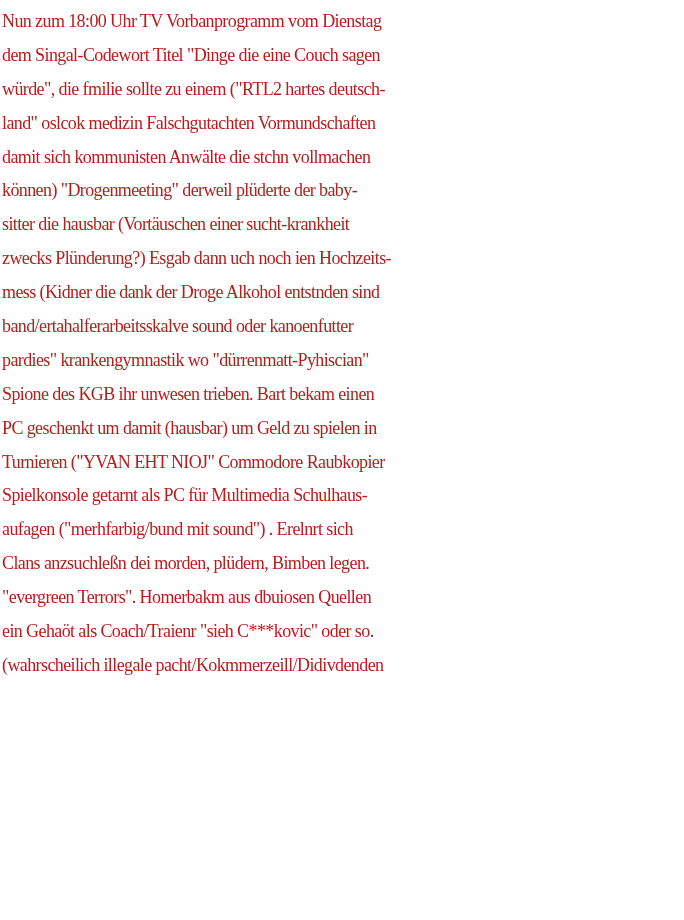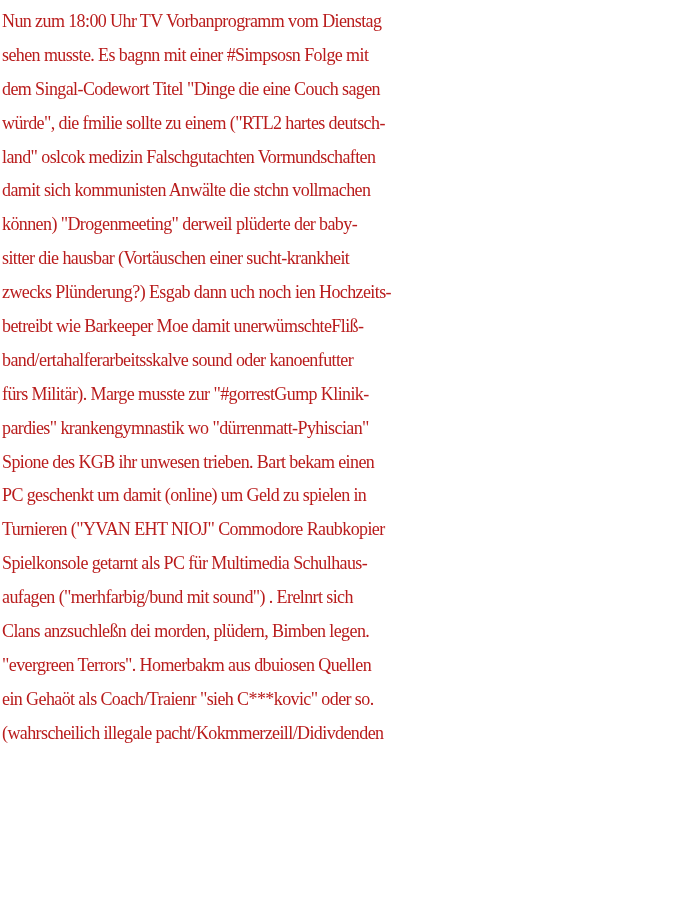--- a/index.html
+++ b/index.html
@@ -31,34 +31,32 @@
     white-space: nowrap;
     height: 33.9px;
   }
 </style>
 </head>
 <body>
 
 <div class="page">
   <div class="text-block">
       <div class="text-line">Nun zum 18:00 Uhr TV Vorbanprogramm vom Dienstag</div>
-      <div class="text-line">sehen musste. Es bagnn mit einer #Simpsosn Folge mit</div>
       <div class="text-line">dem Singal-Codewort Titel "Dinge die eine Couch sagen</div>
       <div class="text-line">würde", die fmilie sollte zu einem ("RTL2 hartes deutsch-</div>
       <div class="text-line">land" oslcok medizin Falschgutachten Vormundschaften</div>
       <div class="text-line">damit sich kommunisten Anwälte die stchn vollmachen</div>
       <div class="text-line">können) "Drogenmeeting" derweil plüderte der baby-</div>
       <div class="text-line">sitter die hausbar (Vortäuschen einer sucht-krankheit</div>
       <div class="text-line">zwecks Plünderung?) Esgab dann uch noch ien Hochzeits-</div>
-      <div class="text-line">betreibt wie Barkeeper Moe damit unerwümschteFliß-</div>
+      <div class="text-line">mess (Kidner die dank der Droge Alkohol entstnden sind</div>
       <div class="text-line">band/ertahalferarbeitsskalve sound oder kanoenfutter</div>
-      <div class="text-line">fürs Militär). Marge musste zur "#gorrestGump Klinik-</div>
       <div class="text-line">pardies" krankengymnastik wo "dürrenmatt-Pyhiscian"</div>
       <div class="text-line">Spione des KGB ihr unwesen trieben. Bart bekam einen</div>
-      <div class="text-line">PC geschenkt um damit (online) um Geld zu spielen in</div>
+      <div class="text-line">PC geschenkt um damit (hausbar) um Geld zu spielen in</div>
       <div class="text-line">Turnieren ("YVAN EHT NIOJ" Commodore Raubkopier</div>
       <div class="text-line">Spielkonsole getarnt als PC für Multimedia Schulhaus-</div>
       <div class="text-line">aufagen ("merhfarbig/bund mit sound") . Erelnrt sich</div>
       <div class="text-line">Clans anzsuchleßn dei morden, plüdern, Bimben legen.</div>
       <div class="text-line">"evergreen Terrors". Homerbakm aus dbuiosen Quellen</div>
       <div class="text-line">ein Gehaöt als Coach/Traienr "sieh C***kovic" oder so.</div>
       <div class="text-line">(wahrscheilich illegale pacht/Kokmmerzeill/Didivdenden</div>
     </div>
 </div>
 

